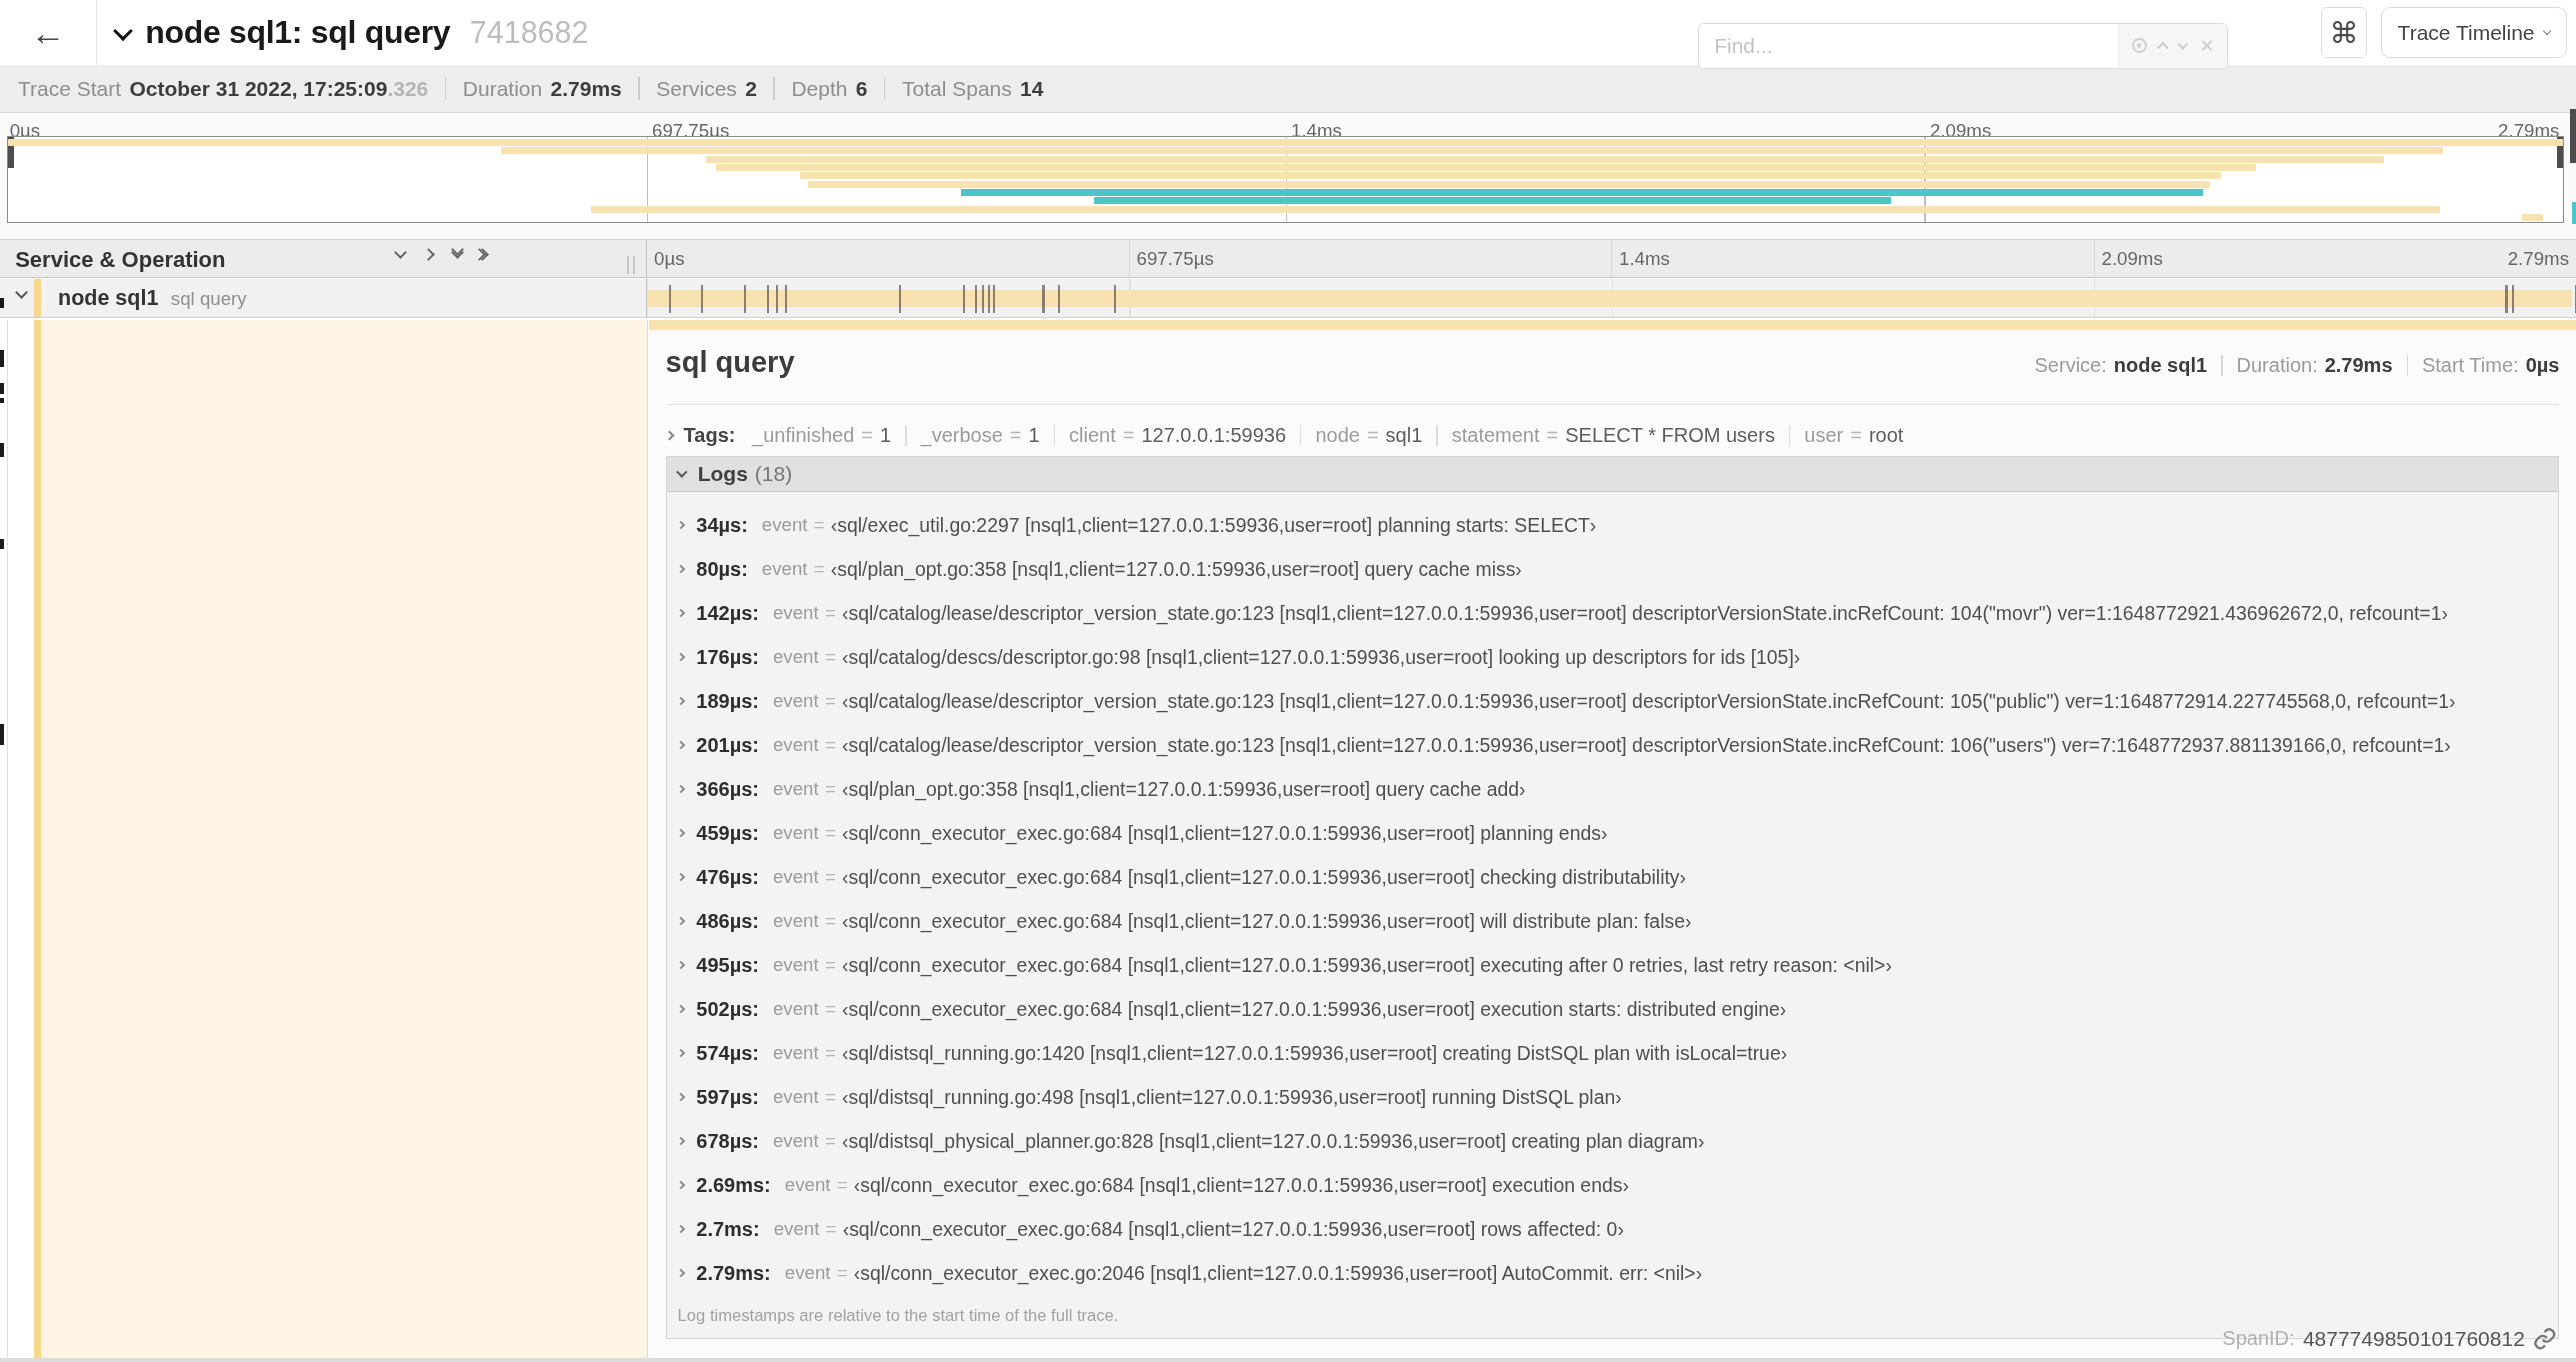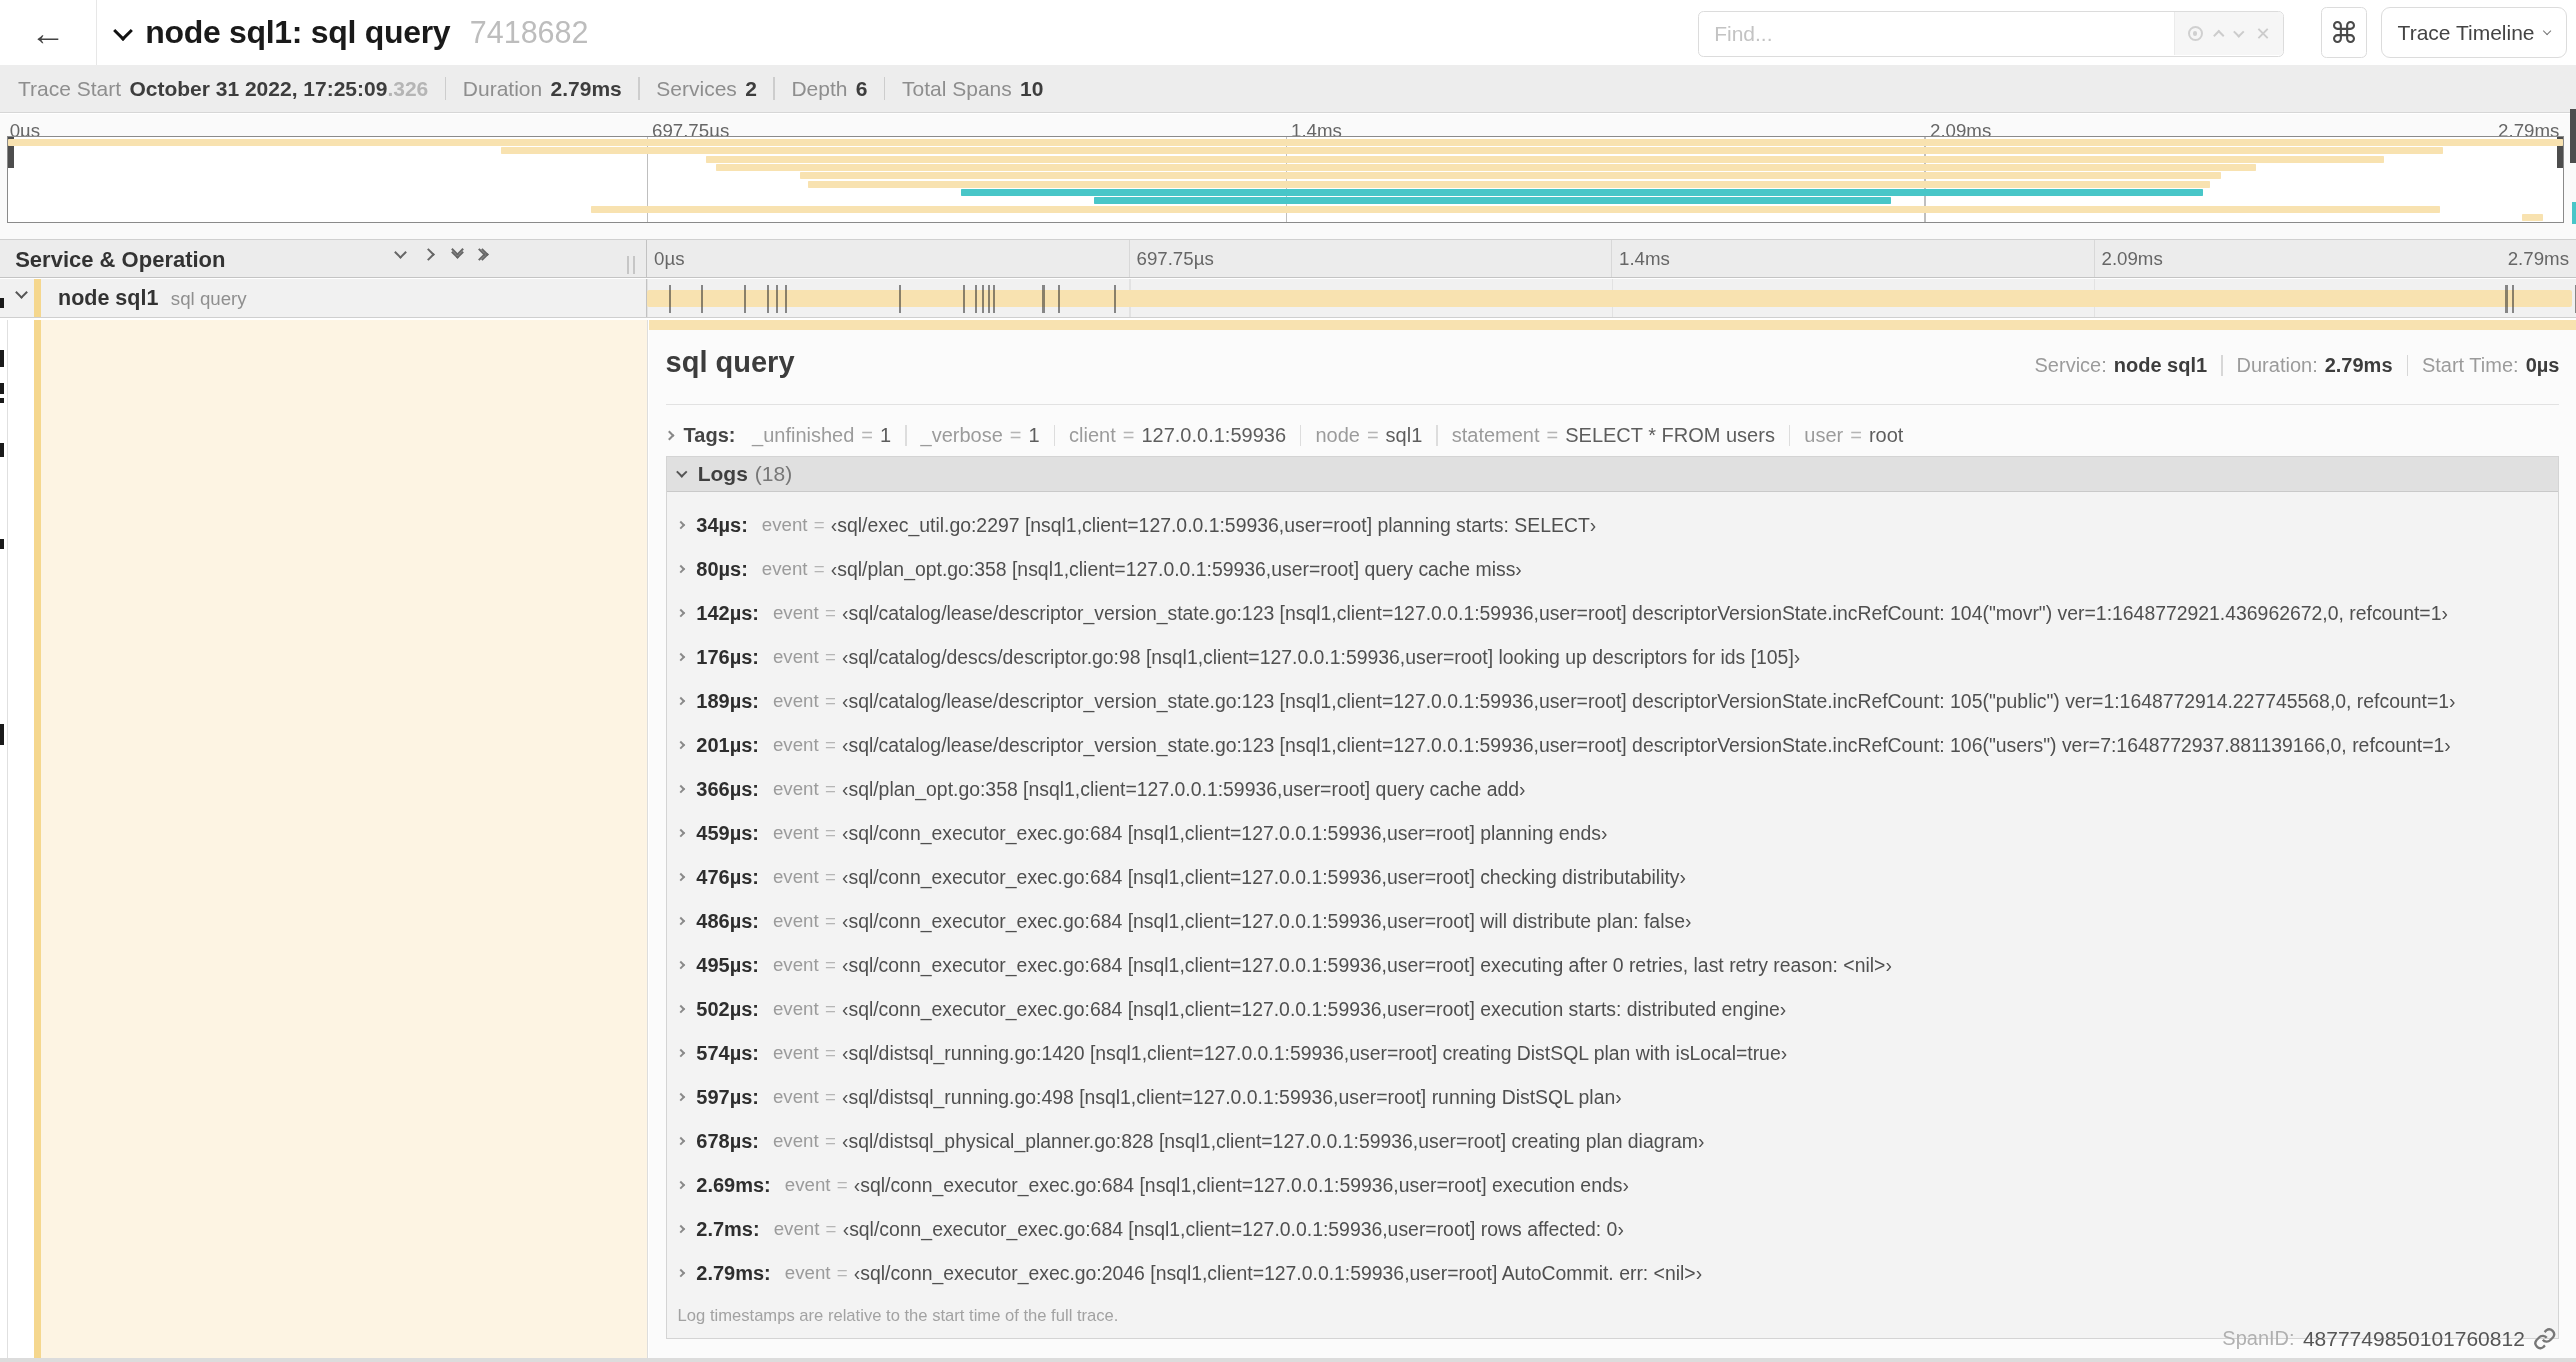--- a/index.html
+++ b/index.html
@@ -7,21 +7,21 @@
 
   
   .topbar { position:absolute; left:0; top:0; width:100%; height:65px; background:#fff; z-index:5; }
   .back-btn { position:absolute; left:0; top:0; width:97px; height:65px; display:flex; align-items:center; justify-content:center; font-size:35px; color:#444; border-right:1.4px solid #e7e7e7; cursor:pointer; }
   .title-wrap { position:absolute; left:116px; top:0; height:65px; display:flex; align-items:center; gap:15.2px; }
   .chev { display:inline-block; border-right:2.1px solid #888; border-bottom:2.1px solid #888; width:9px; height:9px; transform:rotate(-45deg); }
   .chev.down { transform:rotate(45deg); margin-top:-3.5px; }
   .title-chev { width:14px; height:14px; border-width:3.5px; border-color:#111; cursor:pointer; }
   .page-title { font-size:32px; font-weight:700; color:#1a1a1a; letter-spacing:-0.3px; }
   .trace-id { font-size:30.5px; font-weight:400; color:#bdbdbd; margin-left:4.2px; }
-  .find-box { position:absolute; left:1698px; top:11px; width:586px; height:46px; border:1.4px solid #dcdcdc; border-radius:5.5px; background:#fff; }
+  .find-box { position:absolute; left:1698px; top:23px; width:530px; height:46px; border:1.4px solid #dcdcdc; border-radius:5.5px; background:#fff; }
   .find-input { position:absolute; left:0; top:0; width:420px; height:43px; border:none; outline:none; font-size:21px; padding-left:15.2px; color:#555; background:transparent; font-family:"Liberation Sans", sans-serif; }
   .find-input::placeholder { color:#c3c3c3; }
   .find-tools { position:absolute; right:0; top:0; width:109px; height:43px; background:#f6f6f6; border-left:1.4px solid #ebebeb; border-radius:0 4.2px 4.2px 0; display:flex; align-items:center; justify-content:space-evenly; }
   .find-tools .chev { border-color:#ccc; width:7.6px; height:7.6px; }
   .locate-ic { width:15.2px; height:15.2px; border:2.1px solid #d0d0d0; border-radius:50%; position:relative; }
   .locate-ic::after { content:""; position:absolute; left:50%; top:50%; width:4.2px; height:4.2px; margin:-2.1px 0 0 -2.1px; background:#d0d0d0; border-radius:50%; }
   .x-ic { font-size:18px; color:#ccc; line-height:1; }
   .kbd-btn { position:absolute; left:2321px; top:7px; width:46px; height:51px; border:1.4px solid #dcdcdc; border-radius:5.5px; display:flex; align-items:center; justify-content:center; font-size:29px; color:#4a4a4a; background:#fff; cursor:pointer; }
   .view-btn { position:absolute; left:2381px; top:7px; width:186px; height:51px; border:1.4px solid #dcdcdc; border-radius:9px; display:flex; align-items:center; justify-content:center; gap:9.7px; font-size:21px; color:#444; background:#fff; cursor:pointer; }
   .view-btn .chev { border-color:#777; width:6.2px; height:6.2px; border-width:1.4px; }
@@ -165,21 +165,21 @@
       <span class="sum-val">2</span>
     </div>
     <div class="sum-sep"></div>
     <div class="sum-item">
       <span class="sum-lbl">Depth</span>
       <span class="sum-val">6</span>
     </div>
     <div class="sum-sep"></div>
     <div class="sum-item">
       <span class="sum-lbl">Total Spans</span>
-      <span class="sum-val">10</span>
+      <span class="sum-val">14</span>
     </div>
   </div>
 
 <div class="minimap">
   <div>
       <span class="mm-tick" style="left: 9.7px;">0µs</span>
       <span class="mm-tick" style="left: 652px;">697.75µs</span>
       <span class="mm-tick" style="left: 1291px;">1.4ms</span>
       <span class="mm-tick" style="left: 1930px;">2.09ms</span>
       <span class="mm-tick" style="right: 16.6px;">2.79ms</span>

